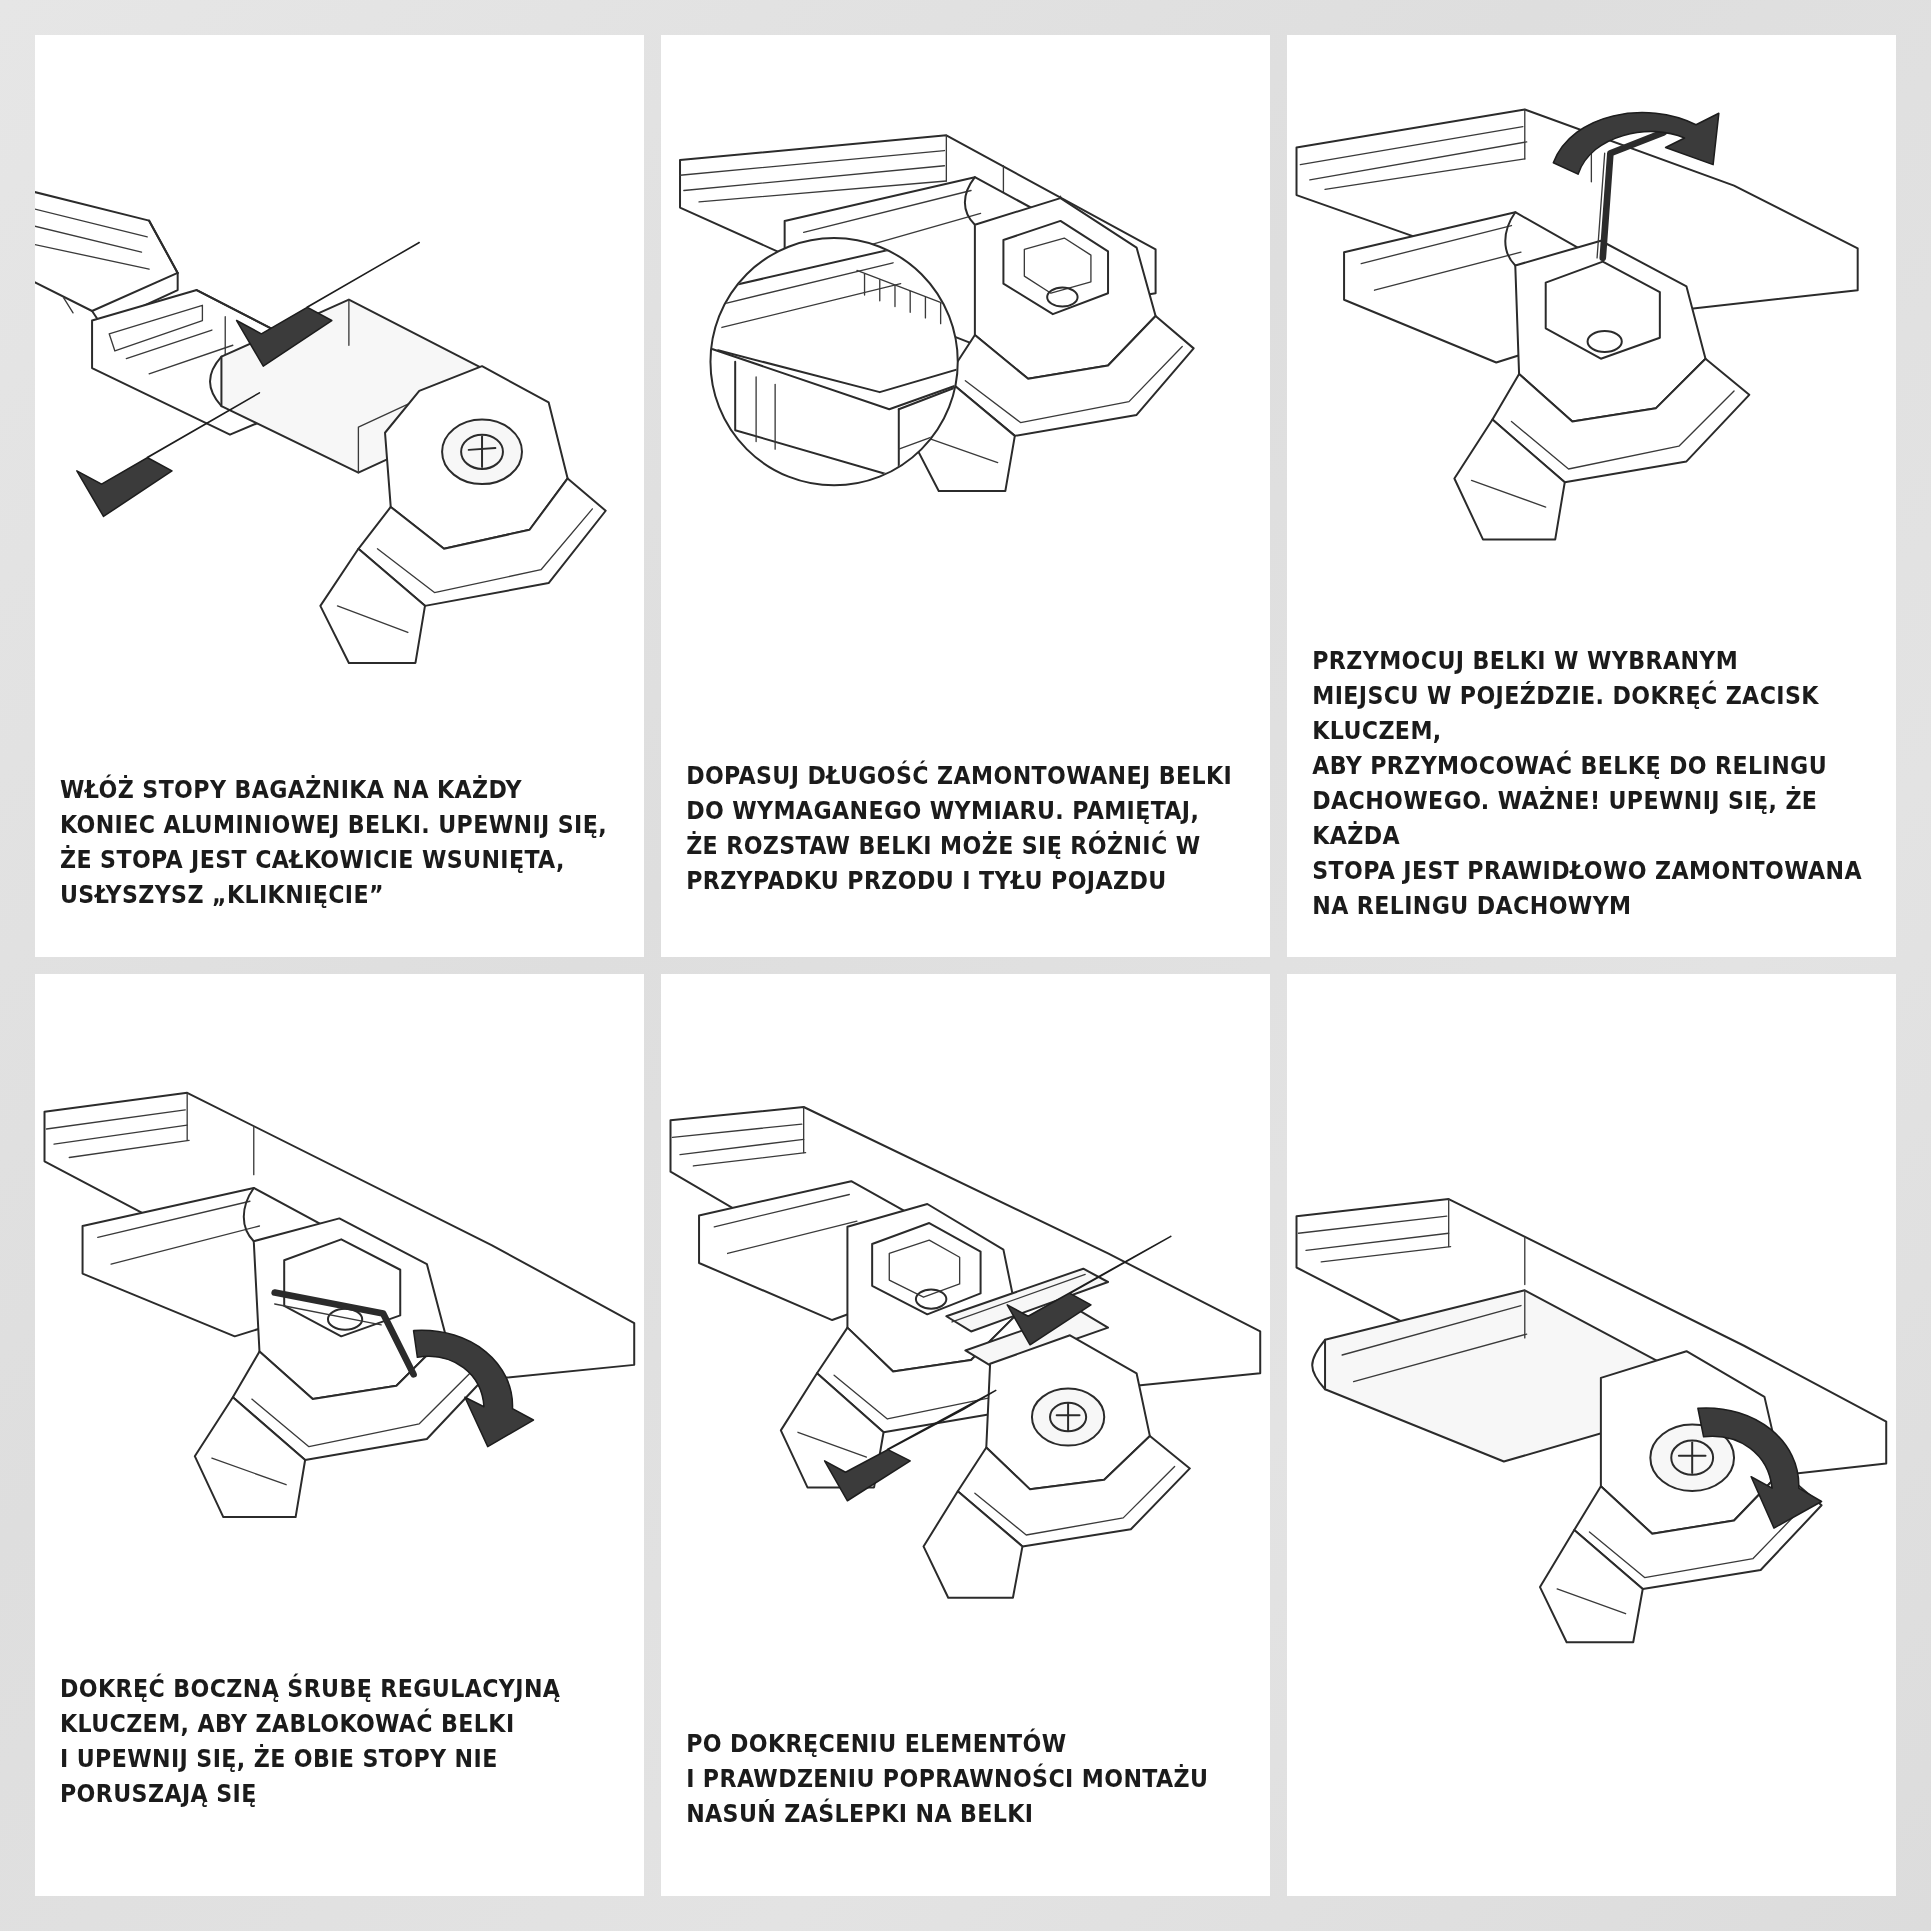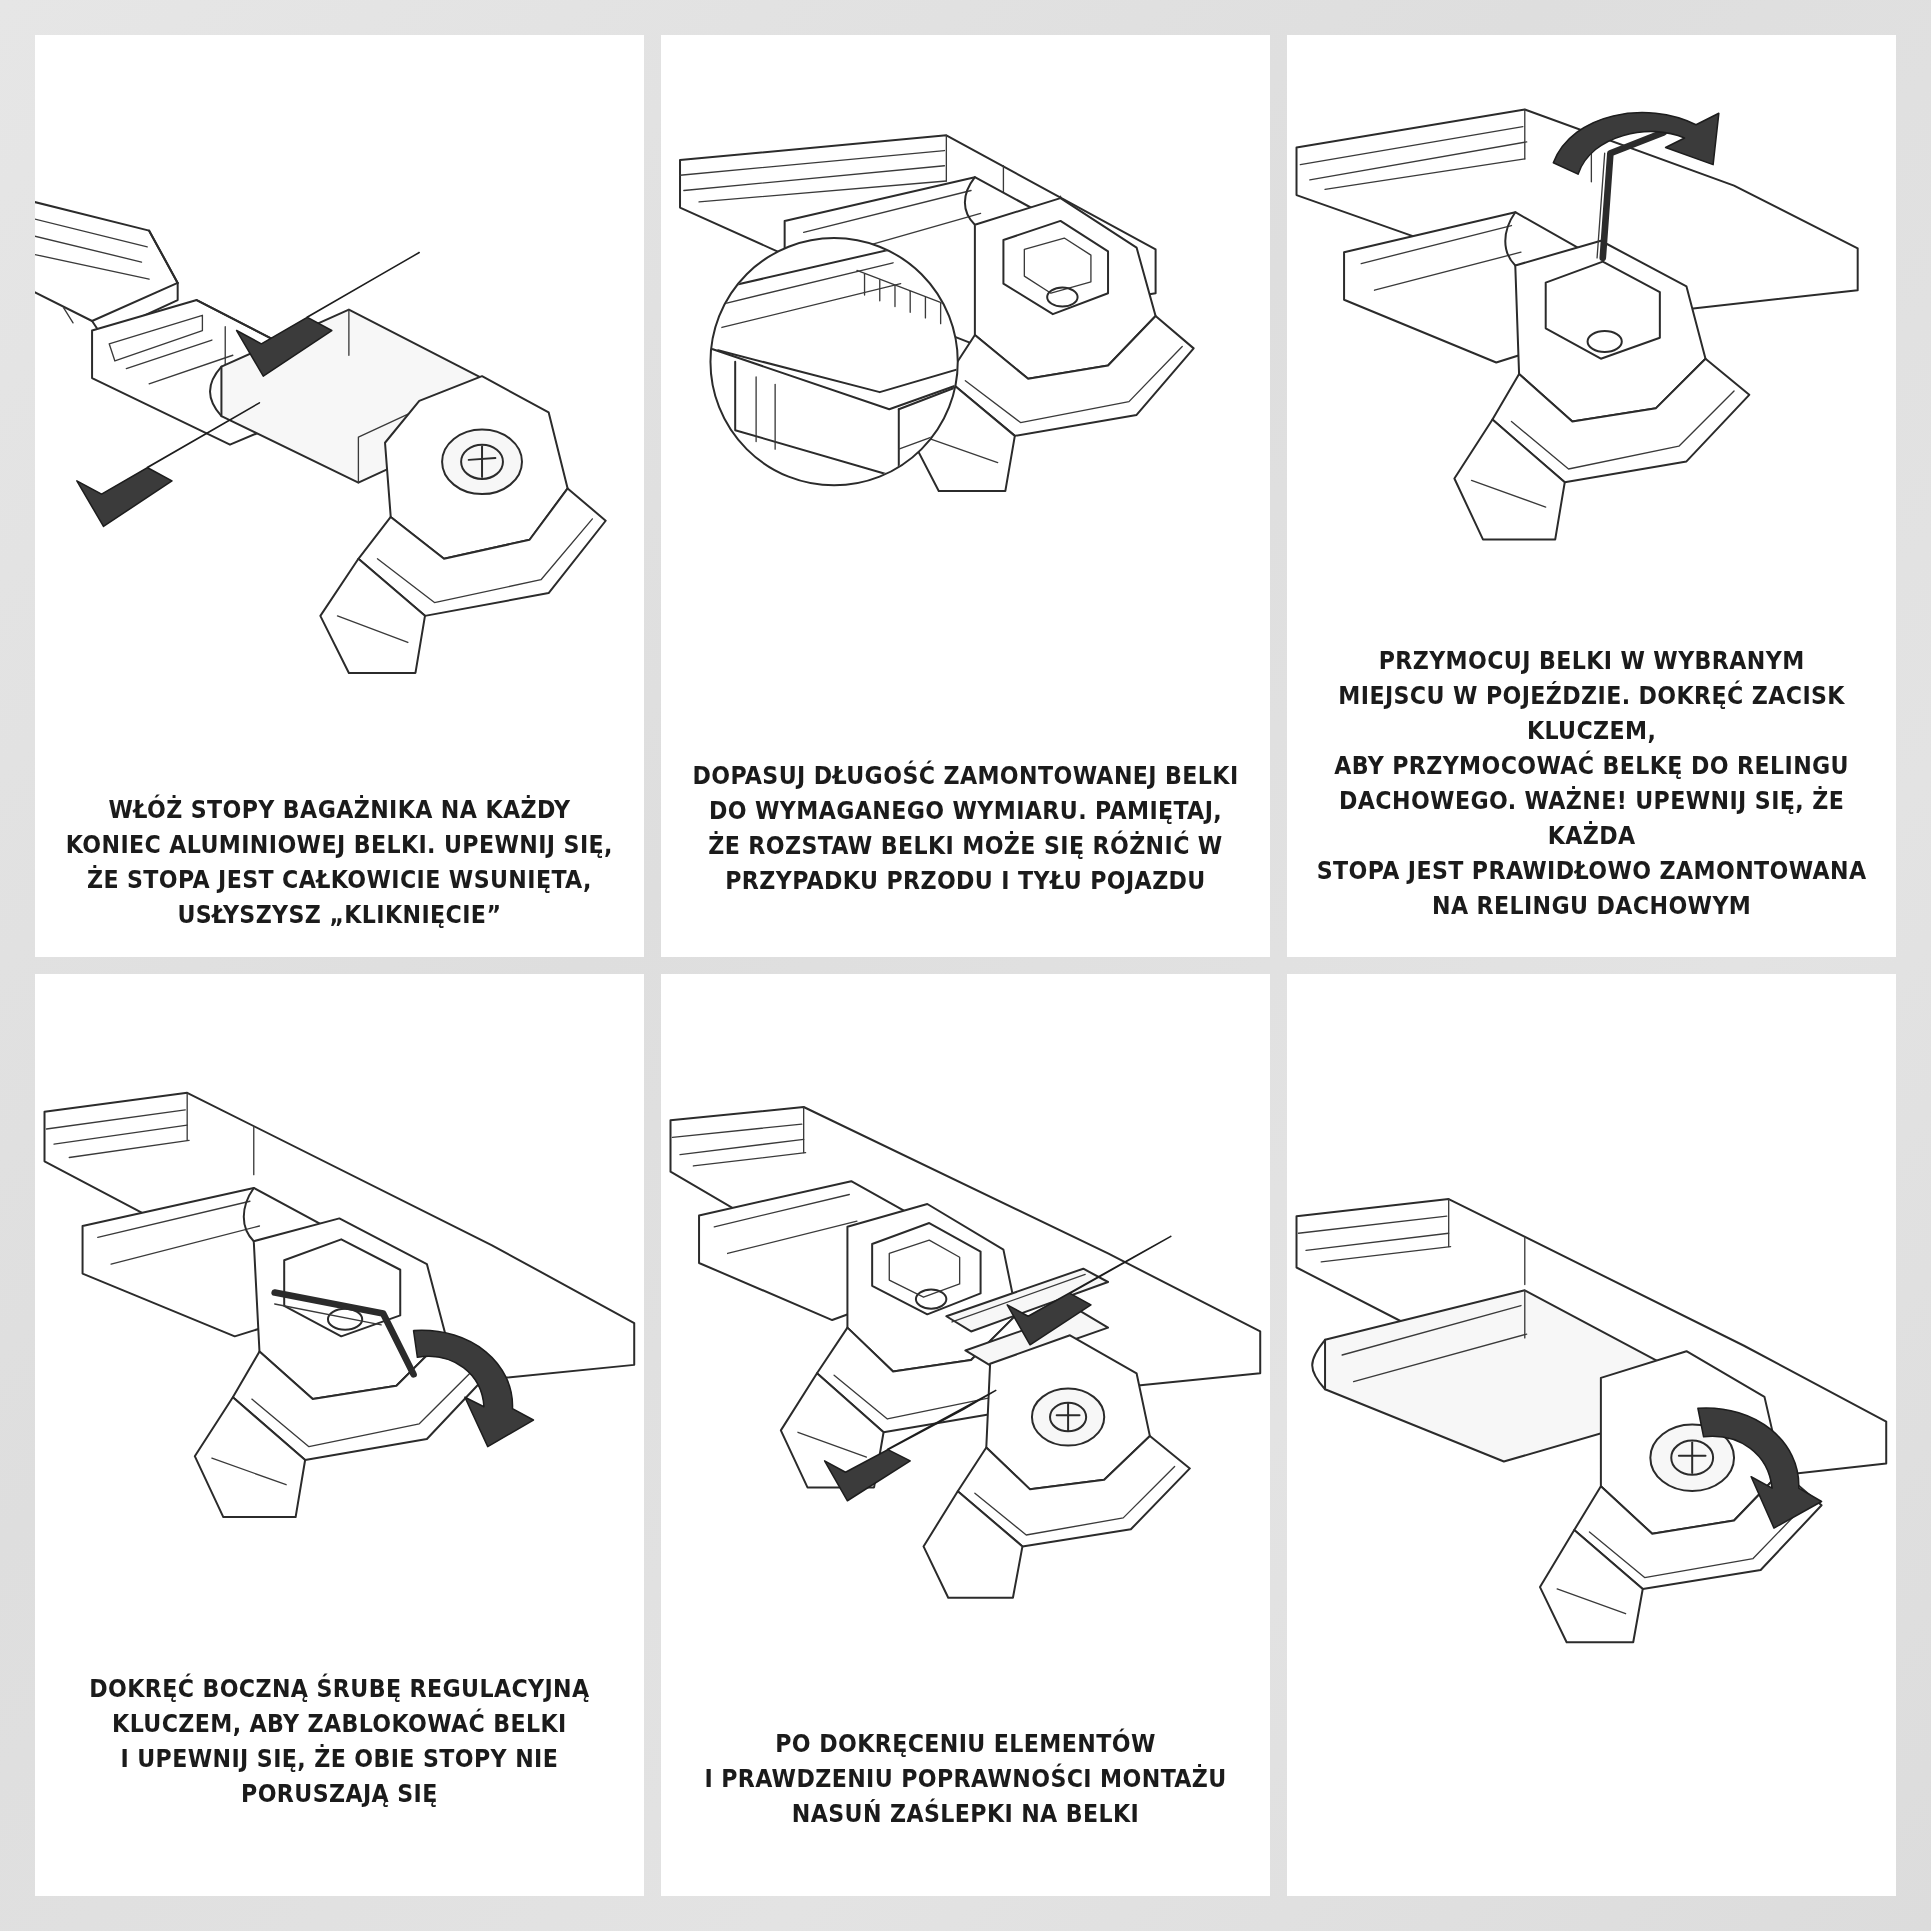--- a/index.html
+++ b/index.html
@@ -40,31 +40,31 @@
   .art svg {
     position: absolute;
     inset: 0;
     width: 100%;
     height: 100%;
     display: block;
   }
   .caption {
     flex: 0 0 auto;
     padding: 3.9px 25px 33px 25px;
-    text-align: center;
+    text-align: left;
     font-family: "DejaVu Sans Condensed", "Liberation Sans", sans-serif;
     font-size: 24.6px;
     line-height: 1.42;
     letter-spacing: 0.4px;
     color: #1b1b1b;
     font-weight: 700;
     text-transform: uppercase;
     white-space: pre-line;
   }
-  .cap-1 { padding-bottom: 24px; margin-top: 11px; }
+  .cap-1 { padding-bottom: 44px; margin-top: 11px; }
   .cap-2 { padding-bottom: 58px; margin-top: 44px; }
   .cap-3 { padding-bottom: 33px; }
   .cap-4 { padding-bottom: 84px; }
   .cap-5 { padding-bottom: 64px; }
   .cap-6 { padding-bottom: 93px; }
 
   
   .ln { fill: none; stroke: #2b2b2b; stroke-width: 2.1; stroke-linejoin: round; stroke-linecap: round; }
   .ln-thin { fill: none; stroke: #3a3a3a; stroke-width: 1.4; stroke-linejoin: round; stroke-linecap: round; }
   .fill-w { fill: #ffffff; stroke: #2b2b2b; stroke-width: 2.1; stroke-linejoin: round; }

